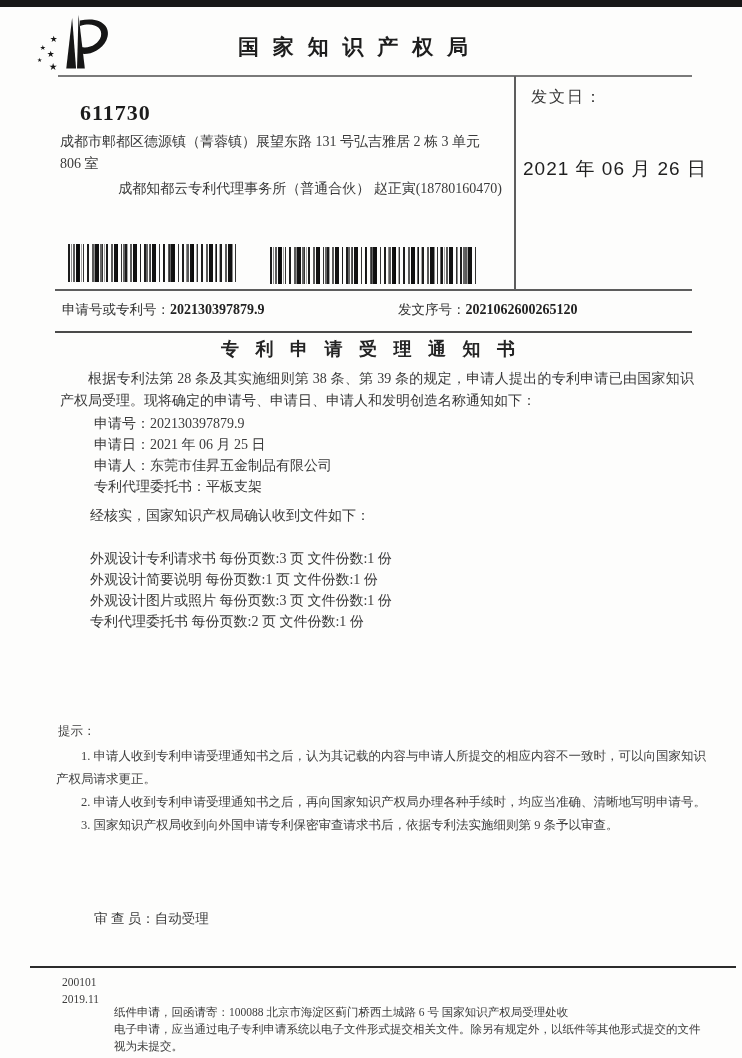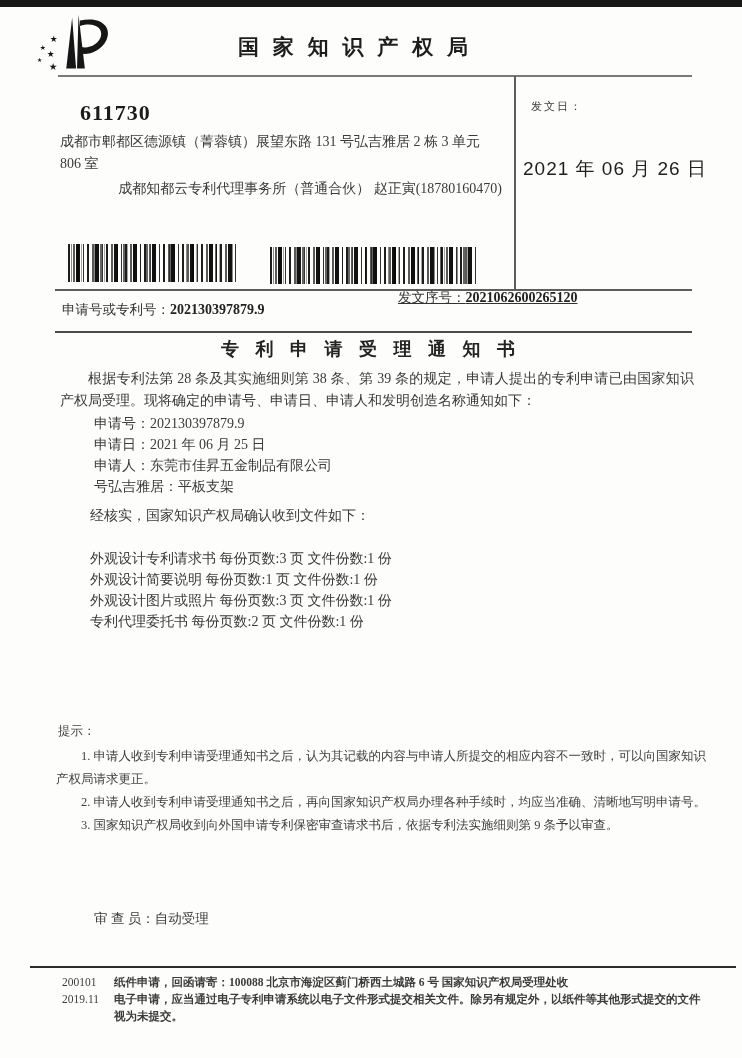--- a/index.html
+++ b/index.html
@@ -19,36 +19,36 @@
   .date-vline{position:absolute;left:514px;top:76px;height:213px;border-left:2px solid #5d5d5d;}
   .rule-2{position:absolute;left:55px;top:289px;width:637px;border-top:2px solid #5d5d5d;}
   .rule-3{position:absolute;left:55px;top:331px;width:637px;border-top:2px solid #4a4a4a;}
   .footer-rule{position:absolute;left:30px;top:966px;width:706px;border-top:2.5px solid #2c2c2c;}
 
   .postal{position:absolute;left:80px;top:100px;font-size:22px;font-weight:bold;color:#1c1c1c;letter-spacing:1px;}
   .addr-block{position:absolute;left:60px;top:131px;width:442px;text-align:left;font-size:14px;line-height:22px;color:#3a3a3a;}
   .addr-line1{white-space:nowrap;}
   .agent-line{position:absolute;left:60px;top:180px;width:442px;text-align:right;font-size:14px;color:#3a3a3a;white-space:nowrap;}
 
-  .date-label{position:absolute;left:531px;top:99px;font-size:11px;letter-spacing:2px;color:#3a3a3a;}
+  .date-label{position:absolute;left:531px;top:87px;font-size:16px;letter-spacing:2px;color:#3a3a3a;}
   .date-value{
     position:absolute;left:523px;top:156px;font-size:19px;color:#1f1f1f;
     font-family:"Liberation Sans","DejaVu Sans",sans-serif;letter-spacing:1px;
   }
 
   .barcode{position:absolute;background-color:transparent;
     background-image:
       repeating-linear-gradient(90deg,rgba(10,10,10,.92) 0 2px,transparent 2px 5px,rgba(20,20,20,.7) 5px 7px,transparent 7px 8px,rgba(5,5,5,.95) 8px 12px,transparent 12px 15px,rgba(0,0,0,.8) 15px 16px,transparent 16px 19px),
       repeating-linear-gradient(90deg,transparent 0 3px,rgba(0,0,0,.45) 3px 4px,transparent 4px 9px,rgba(0,0,0,.6) 9px 11px,transparent 11px 13px,rgba(0,0,0,.35) 13px 14px,transparent 14px 23px);
   }
   .barcode-1{left:68px;top:244px;width:170px;height:38px;}
   .barcode-2{left:270px;top:247px;width:207px;height:37px;}
 
   .meta-left{position:absolute;left:62px;top:301px;font-size:13.5px;color:#333;}
-  .meta-right{position:absolute;left:398px;top:289px;font-size:13.5px;color:#333;text-decoration:underline;}
+  .meta-right{position:absolute;left:398px;top:301px;font-size:13.5px;color:#333;}
   .meta-val{font-weight:bold;font-size:14px;color:#222;}
 
   .notice-title{
     position:absolute;left:0;top:337px;width:742px;text-align:center;
     font-size:18px;font-weight:bold;letter-spacing:6px;color:#242424;
   }
   .intro{
     position:absolute;left:60px;top:368px;width:634px;
     font-size:14px;line-height:22px;text-indent:2em;text-align:justify;color:#3a3a3a;
   }
@@ -59,21 +59,21 @@
   .tips-title{position:absolute;left:58px;top:723px;font-size:12.5px;color:#3f3f3f;}
   .tip{position:absolute;left:56px;width:650px;font-size:12.5px;line-height:22.5px;text-indent:2em;text-align:justify;color:#3f3f3f;}
   .tip-1{top:745px;}
   .tip-2{top:791px;}
   .tip-3{top:814px;}
 
   .examiner{position:absolute;left:94px;top:910px;font-size:13.5px;color:#3a3a3a;}
   .department{position:absolute;left:376px;top:910px;font-size:13.5px;color:#3a3a3a;}
 
   .foot-codes{position:absolute;left:62px;top:974px;font-size:11.5px;line-height:17px;color:#3c3c3c;font-family:Liberation Serif, serif;}
-  .foot-text{position:absolute;left:114px;top:974px;width:594px;font-size:11.5px;line-height:17px;color:#3c3c3c;font-weight:bold;}
+  .foot-text{position:absolute;left:114px;top:1004px;width:594px;font-size:11.5px;line-height:17px;color:#3c3c3c;}
   .foot-line1{white-space:nowrap;}
 </style>
 </head>
 <body>
 
 <div class="page">
 
   <div class="scan-topbar"></div>
 
   <div class="logo">
@@ -114,21 +114,21 @@
   </div>
   <div class="rule-3"></div>
 
   <div class="notice-title">专 利 申 请 受 理 通 知 书</div>
   <div class="intro">根据专利法第 28 条及其实施细则第 38 条、第 39 条的规定，申请人提出的专利申请已由国家知识产权局受理。现将确定的申请号、申请日、申请人和发明创造名称通知如下：</div>
 
   <div class="fields">
     <div><span>申请号：</span><span>202130397879.9</span></div>
     <div><span>申请日：</span><span>2021 年 06 月 25 日</span></div>
     <div><span>申请人：</span><span>东莞市佳昇五金制品有限公司</span></div>
-    <div><span>号弘吉雅居：</span><span>平板支架</span></div>
+    <div><span>专利代理委托书：</span><span>平板支架</span></div>
   </div>
 
   <div class="recv">经核实，国家知识产权局确认收到文件如下：</div>
   <div class="docs">
     <div>外观设计专利请求书 每份页数:3 页  文件份数:1 份</div>
     <div>外观设计简要说明 每份页数:1 页  文件份数:1 份</div>
     <div>外观设计图片或照片 每份页数:3 页  文件份数:1 份</div>
     <div>专利代理委托书 每份页数:2 页  文件份数:1 份</div>
   </div>
 

